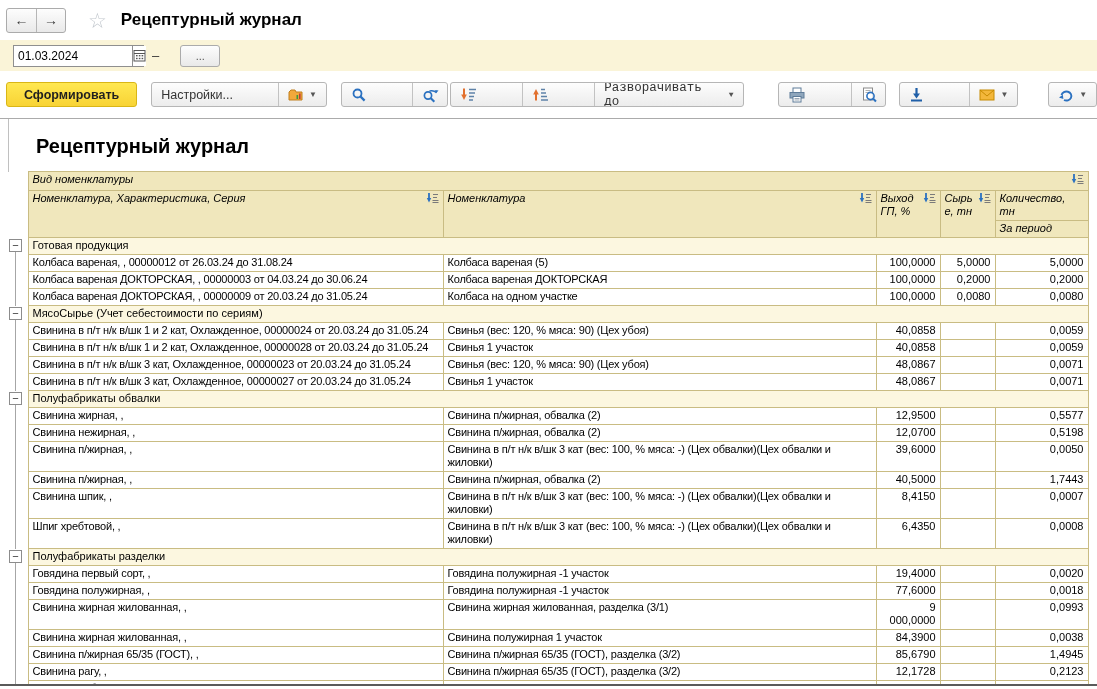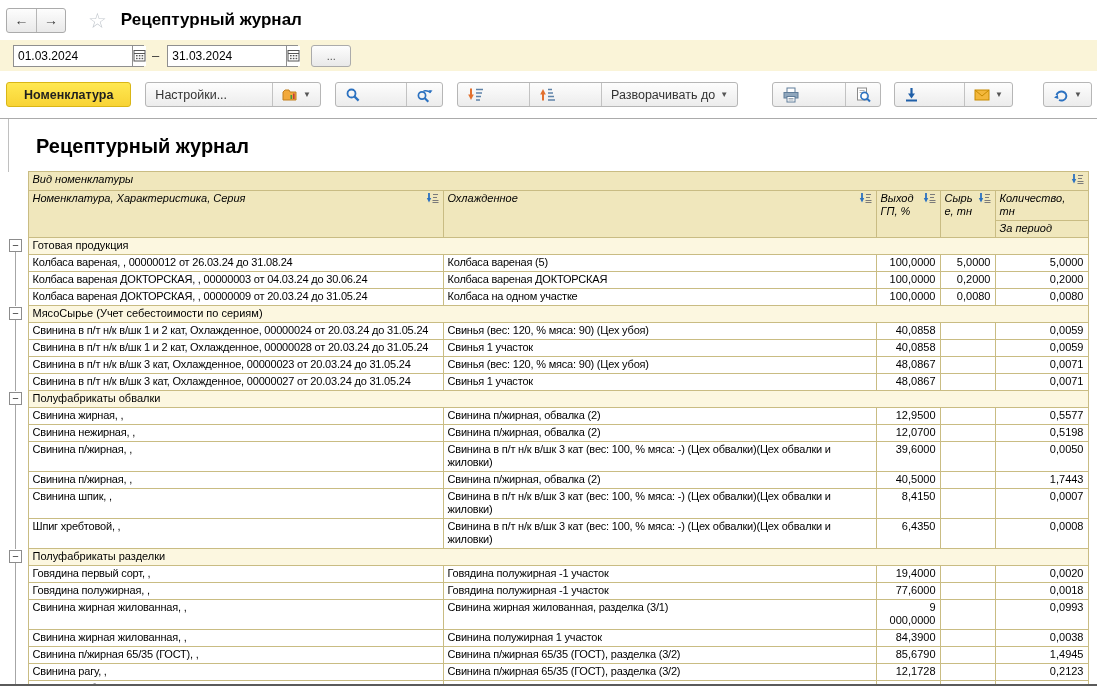--- a/index.html
+++ b/index.html
@@ -30,21 +30,21 @@
   
   .toolbar { height:47px; display:flex; align-items:center; background:#fff; padding-left:6px; }
   .btn-generate { height:25px; padding:0 17px; border:1px solid #D9B616; border-radius:3px;
     background:linear-gradient(180deg,#FFE851,#F8D335); font-size:12.5px; font-weight:bold; color:#1F1F1F; }
   .tb-group { display:flex; height:25px; border:1px solid #B6B6B6; border-radius:3px;
     background:linear-gradient(180deg,#FDFDFD,#ECECEC); overflow:hidden;gap:36px; }
   .seg { display:flex; align-items:center; padding:0 9px; font-size:12.5px; color:#333; }
   .seg + .seg { border-left:1px solid #C2C2C2; }
   .caret { font-size:8px; color:#555; margin-left:5px; }
   .g-settings { margin-left:14px; } .g-search { margin-left:14px; }
-  .g-sort { margin-left:14px; } .g-print { margin-left:34px; }
+  .g-sort { margin-left:2px;font-family:Liberation Mono, monospace; } .g-print { margin-left:34px; }
   .g-save { margin-left:13px; } .g-undo { margin-left:30px; }
 
   
   .report { position:absolute; top:118px; left:0; right:0; bottom:3px;
     border-top:1px solid #ABABAB; background:#fff; overflow:hidden; }
   .left-rail { position:absolute; left:8px; top:0; bottom:0; border-left:1px solid #C0C0C0; }
   .report-title { font-size:20px; font-weight:bold; margin:16px 0 13px 36px; }
   .bottom-edge { position:absolute; left:0; right:0; bottom:0; height:2px; background:#5A5A5A; }
 
   table.rep { border-collapse:collapse; table-layout:fixed; margin-left:8px; font-size:11px; line-height:13px; }
@@ -96,42 +96,25 @@
             <rect x="5.8" y="6" width="1.6" height="1.4"></rect>
             <rect x="8.6" y="6" width="1.6" height="1.4"></rect>
             <rect x="3" y="8.8" width="1.6" height="1.4"></rect>
             <rect x="5.8" y="8.8" width="1.6" height="1.4"></rect>
             <rect x="8.6" y="8.8" width="1.6" height="1.4"></rect>
           </g>
         </svg>
     </span>
   </span>
   <span class="dash">–</span>
-  <span class="date-field">
-    <input value="31.03.2024" style="">
-    <span class="cal-btn">
-      <svg width="13" height="13" viewBox="0 0 13 13">
-          <rect x="1" y="1.5" width="11" height="10.5" fill="#fff" stroke="#555"></rect>
-          <line x1="1" y1="4.5" x2="12" y2="4.5" stroke="#555"></line>
-          <g fill="#555">
-            <rect x="3" y="6" width="1.6" height="1.4"></rect>
-            <rect x="5.8" y="6" width="1.6" height="1.4"></rect>
-            <rect x="8.6" y="6" width="1.6" height="1.4"></rect>
-            <rect x="3" y="8.8" width="1.6" height="1.4"></rect>
-            <rect x="5.8" y="8.8" width="1.6" height="1.4"></rect>
-            <rect x="8.6" y="8.8" width="1.6" height="1.4"></rect>
-          </g>
-        </svg>
-    </span>
-  </span>
   <button class="more-btn">...</button>
 </div>
 
 <div class="toolbar">
-  <button class="btn-generate">Номенклатура</button>
+  <button class="btn-generate">Сформировать</button>
 
   <div class="tb-group g-settings">
     <div class="seg">
         <span>Настройки...</span>
       </div>
     <div class="seg">
       <svg width="16" height="14" viewBox="0 0 16 14">
           <path d="M1 4 l2 -2 h4 l1 2 h6 v8 h-13 z" fill="#F2A93B" stroke="#C07E1E"></path>
           <rect x="8.5" y="7" width="1.6" height="4" fill="#3E9A3E"></rect>
           <rect x="11" y="5.5" width="1.6" height="5.5" fill="#C23B3B"></rect>
@@ -288,21 +271,21 @@
         <span class="sorticon"><svg width="13" height="12" viewBox="0 0 13 12">
                 <line x1="3" y1="1" x2="3" y2="7" stroke="#2B71C0" stroke-width="1.8"></line>
                 <path d="M0.8 6 L3 10.5 L5.2 6 Z" fill="#2B71C0"></path>
                 <g stroke="#7A7A7A">
                   <line x1="7" y1="2.5" x2="12" y2="2.5"></line>
                   <line x1="7" y1="5.5" x2="11" y2="5.5"></line>
                   <line x1="6.5" y1="8.5" x2="12.5" y2="8.5"></line>
                   <line x1="6.5" y1="10.5" x2="12.5" y2="10.5"></line>
                 </g>
               </svg></span>
-        <span>Охлажденное</span>
+        <span>Номенклатура</span>
       </td>
       <td class="h brk" rowspan="2">
         <span class="sorticon"><svg width="13" height="12" viewBox="0 0 13 12">
                 <line x1="3" y1="1" x2="3" y2="7" stroke="#2B71C0" stroke-width="1.8"></line>
                 <path d="M0.8 6 L3 10.5 L5.2 6 Z" fill="#2B71C0"></path>
                 <g stroke="#7A7A7A">
                   <line x1="7" y1="2.5" x2="12" y2="2.5"></line>
                   <line x1="7" y1="5.5" x2="11" y2="5.5"></line>
                   <line x1="6.5" y1="8.5" x2="12.5" y2="8.5"></line>
                   <line x1="6.5" y1="10.5" x2="12.5" y2="10.5"></line>

